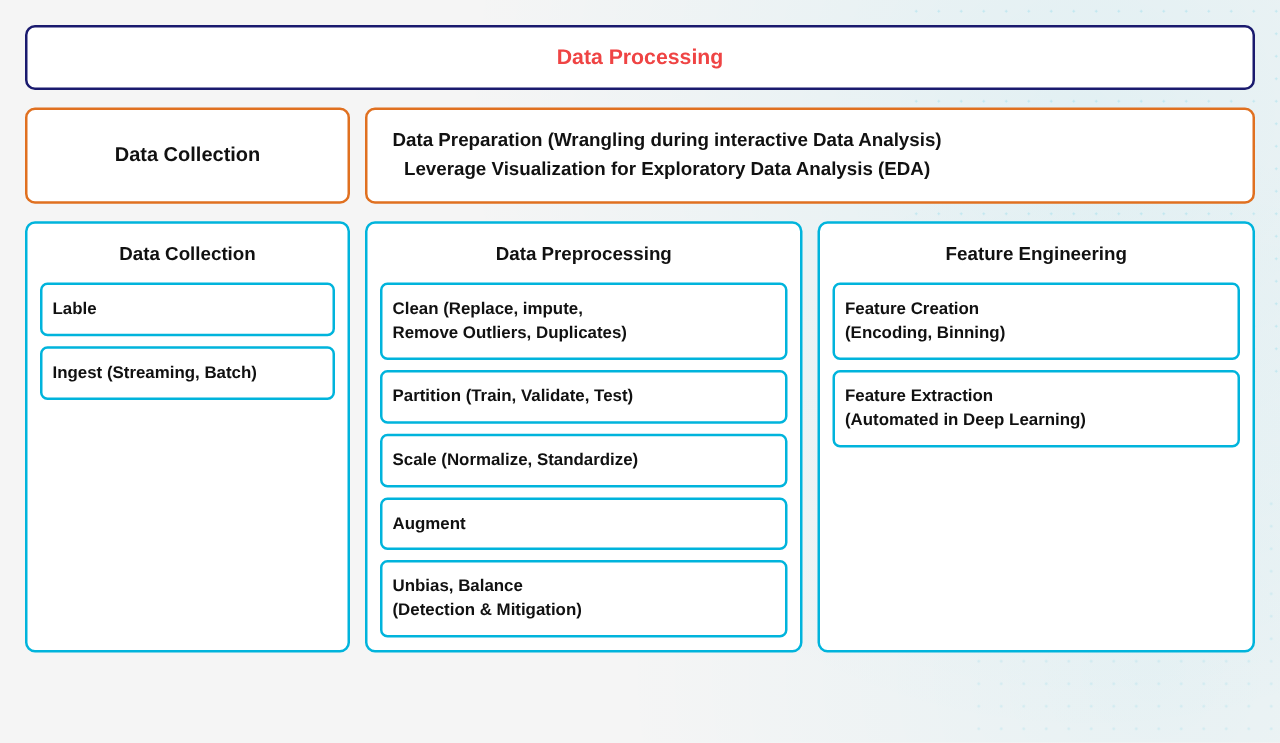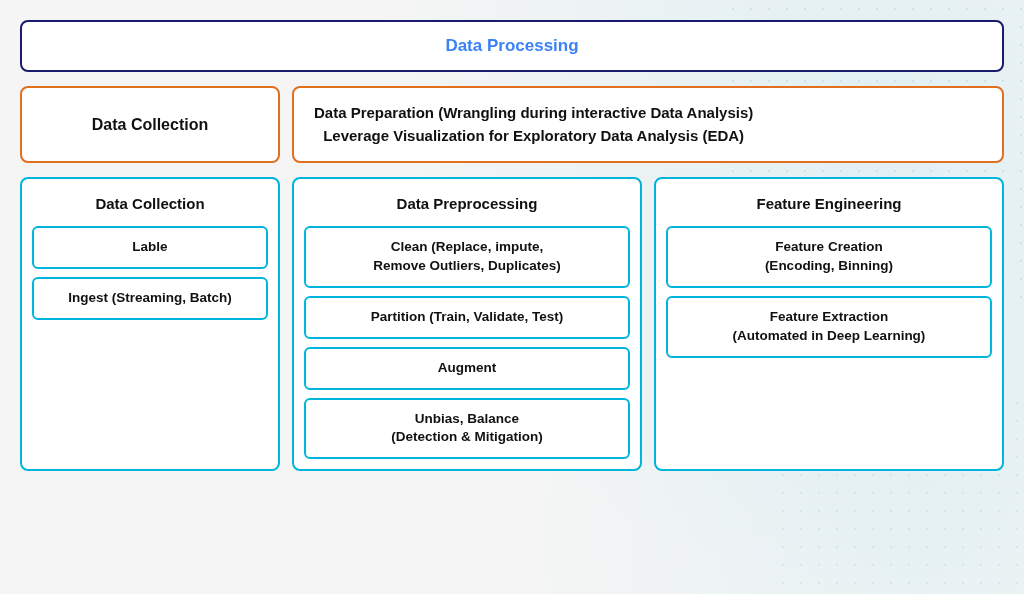--- a/index.html
+++ b/index.html
@@ -41,21 +41,21 @@
 
     .data-processing-box {
       border: 2px solid #1a1a6e;
       border-radius: 8px;
       padding: 14px 20px;
       text-align: center;
       font-weight: 700;
       font-size: 17px;
       background: white;
       margin-bottom: 14px;
-      color: #3b82f6;
+      color: #ef4444;
     }
 
     .level2-row {
       display: flex;
       gap: 12px;
       margin-bottom: 14px;
     }
 
     .orange-box {
       border: 2px solid #e07020;
@@ -118,21 +118,20 @@
       font-weight: 700;
       font-size: 15px;
       color: #111;
       padding: 6px 4px;
     }
 
     .inner-box {
       border: 2px solid #00b4dc;
       border-radius: 6px;
       padding: 10px 8px;
-      text-align: center;
       font-size: 13.5px;
       font-weight: 600;
       color: #111;
       background: white;
       line-height: 1.4;
     }
 
     
     body::before {
       content: '';
@@ -192,20 +191,23 @@
       </div>
     </div>
 
     <div class="column col-mid">
       <div class="col-header">Data Preprocessing</div>
       <div class="inner-box">Clean (Replace, impute,<br>Remove Outliers, Duplicates)</div>
       <div class="inner-box">
         <span>Partition (Train, Validate, Test)</span>
       </div>
       <div class="inner-box">
+        <span>Scale (Normalize, Standardize)</span>
+      </div>
+      <div class="inner-box">
         <span>Augment</span>
       </div>
       <div class="inner-box">Unbias, Balance<br>(Detection &amp; Mitigation)</div>
     </div>
 
     <div class="column col-right">
       <div class="col-header">Feature Engineering</div>
       <div class="inner-box">Feature Creation<br>(Encoding, Binning)</div>
       <div class="inner-box">Feature Extraction<br>(Automated in Deep Learning)</div>
     </div>

